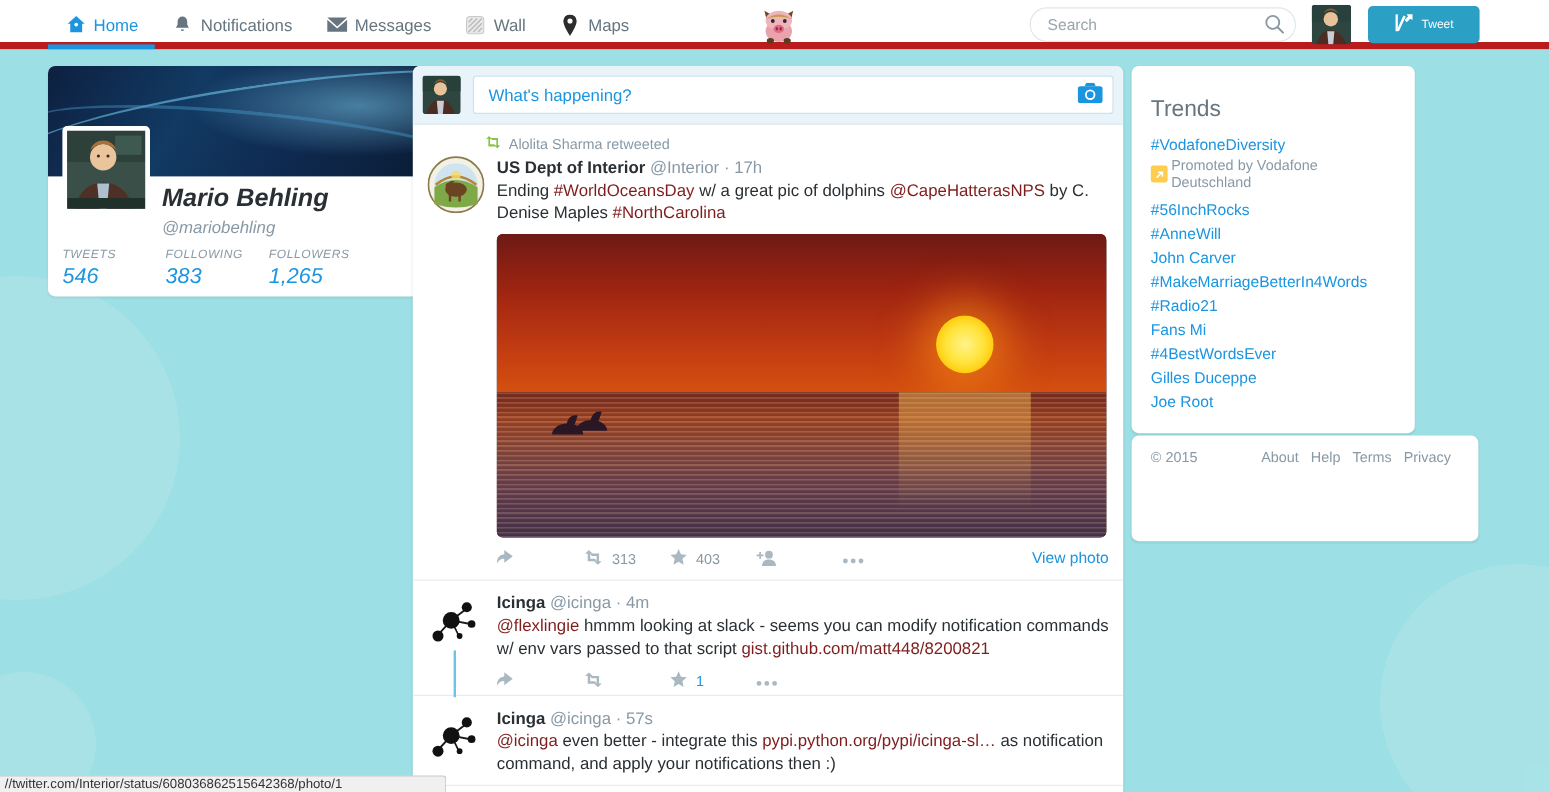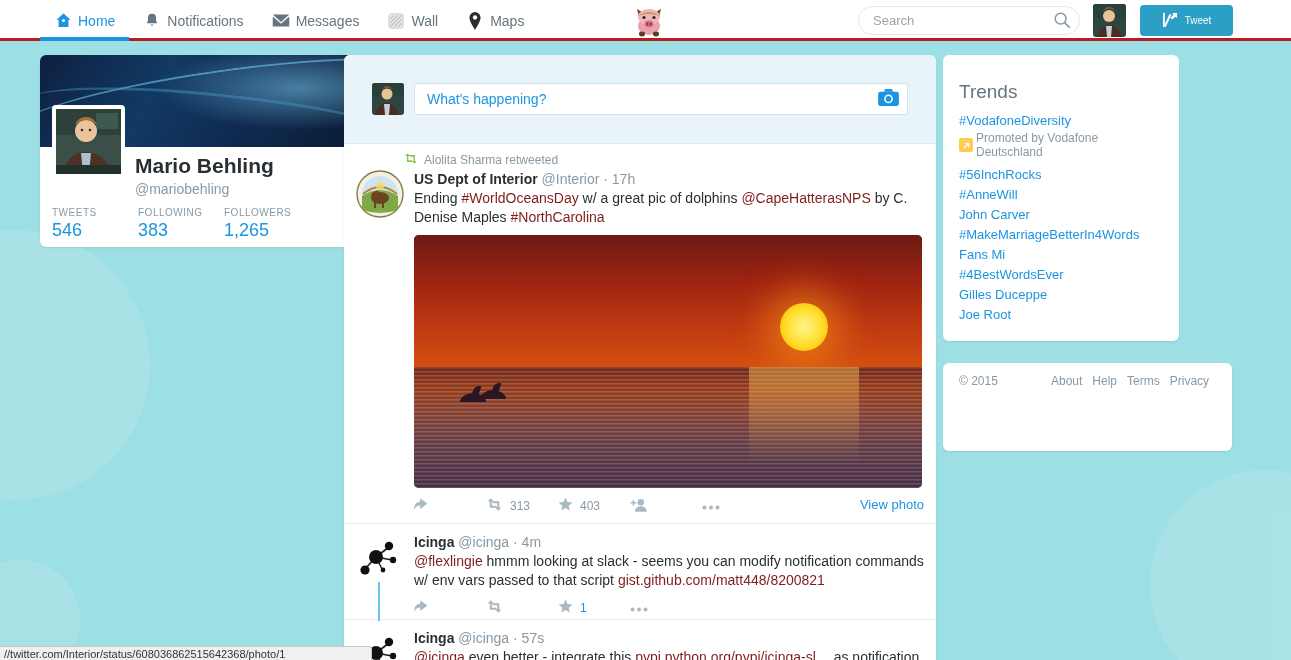--- a/index.html
+++ b/index.html
@@ -14,21 +14,21 @@
   
   .bg-deco { position: absolute; border-radius: 50%; background: rgba(255,255,255,0.12); pointer-events: none; }
   .bg-c1 { left: -120px; top: 230px; width: 270px; height: 270px; }
   .bg-c2 { left: -40px; top: 560px; width: 120px; height: 120px; }
   .bg-c3 { left: 1150px; top: 470px; width: 230px; height: 230px; }
 
   
   .topnav {
     position: absolute; left: 0; top: 0; width: 1291px; height: 41px;
     background: #ffffff;
-    border-bottom: 3px solid #b91c1c;
+    border-bottom: 6px solid #b91c1c;
     z-index: 20;
   }
   .nav-left { position: absolute; left: 40px; top: 0; height: 41px; display: flex; align-items: stretch; }
   .nav-item {
     display: flex; align-items: center; gap: 6px;
     padding: 0 14px; height: 41px;
     color: #66757f; font-size: 14px; cursor: pointer;
     position: relative;
   }
   .nav-item.active { color: #1b95e0; }
@@ -66,20 +66,21 @@
     font-size: 10px; font-family: "Liberation Sans", sans-serif;
     display: flex; align-items: center; justify-content: center; gap: 6px;
     cursor: pointer;
   }
 
   
   .sidebar {
     position: absolute; left: 40px; top: 55px; width: 332px;
     background: #fff; border-radius: 6px; overflow: hidden;
     box-shadow: 0 1px 2px rgba(0,0,0,0.08);
+    font-style: italic;
   }
   .cover {
     height: 92px; width: 100%;
     background:
       radial-gradient(ellipse 200px 60px at 78% 36%, rgba(120,200,235,0.55), rgba(120,200,235,0) 70%),
       linear-gradient(120deg, #0d2040 0%, #123a63 35%, #0f2b52 60%, #0a1b33 100%);
       position: relative; overflow: hidden;
   }
   .cover::before {
     content: ""; position: absolute; left: -10%; top: 16%; width: 130%; height: 70%;
@@ -111,21 +112,21 @@
   .stat-label { font-size: 10px; letter-spacing: 0.5px; color: #8899a6; text-transform: uppercase; }
   .stat-value { font-size: 18px; color: #1b95e0; margin-top: 2px; }
 
   
   .feed {
     position: absolute; left: 344px; top: 55px; width: 592px; height: 605px;
     background: #fff; border-radius: 6px 6px 0 0; overflow: hidden;
     box-shadow: 0 1px 2px rgba(0,0,0,0.08);
   }
   .composer {
-    background: #e8f4f9; padding: 28px; display: flex; gap: 10px; align-items: center;
+    background: #e8f4f9; padding: 8px; display: flex; gap: 10px; align-items: center;
     border-bottom: 1px solid #e1e8ed;
   }
   .composer-avatar { width: 32px; height: 32px; border-radius: 3px; overflow: hidden; flex: none; }
   .composer-box {
     flex: 1; height: 32px; background: #fff; border: 1px solid #cfe3ec; border-radius: 3px;
     display: flex; align-items: center; padding: 0 8px 0 12px; position: relative;
   }
   .composer-input {
     border: none; outline: none; flex: 1; font-size: 14px; color: #1b95e0;
     font-family: "Liberation Sans", sans-serif; background: transparent;
@@ -604,20 +605,21 @@
           <path d="M2.5 7.5 L7 3 M4 2.8h3.4V6.2" stroke="#fff" stroke-width="1.5" fill="none" stroke-linecap="round"></path>
         </svg>
     </span>
     <span class="promo-text">Promoted by Vodafone Deutschland</span>
   </div>
 
   <div class="trend-item">#56InchRocks</div>
   <div class="trend-item">#AnneWill</div>
   <div class="trend-item">John Carver</div>
   <div class="trend-item">#MakeMarriageBetterIn4Words</div>
+  <div class="trend-item">#Radio21</div>
   <div class="trend-item">Fans Mi</div>
   <div class="trend-item">#4BestWordsEver</div>
   <div class="trend-item">Gilles Duceppe</div>
   <div class="trend-item">Joe Root</div>
 </div>
 
 <div class="footer-card">
   <div class="footer-row">
     <span class="copyright">© 2015</span>
     <span class="footer-links">

